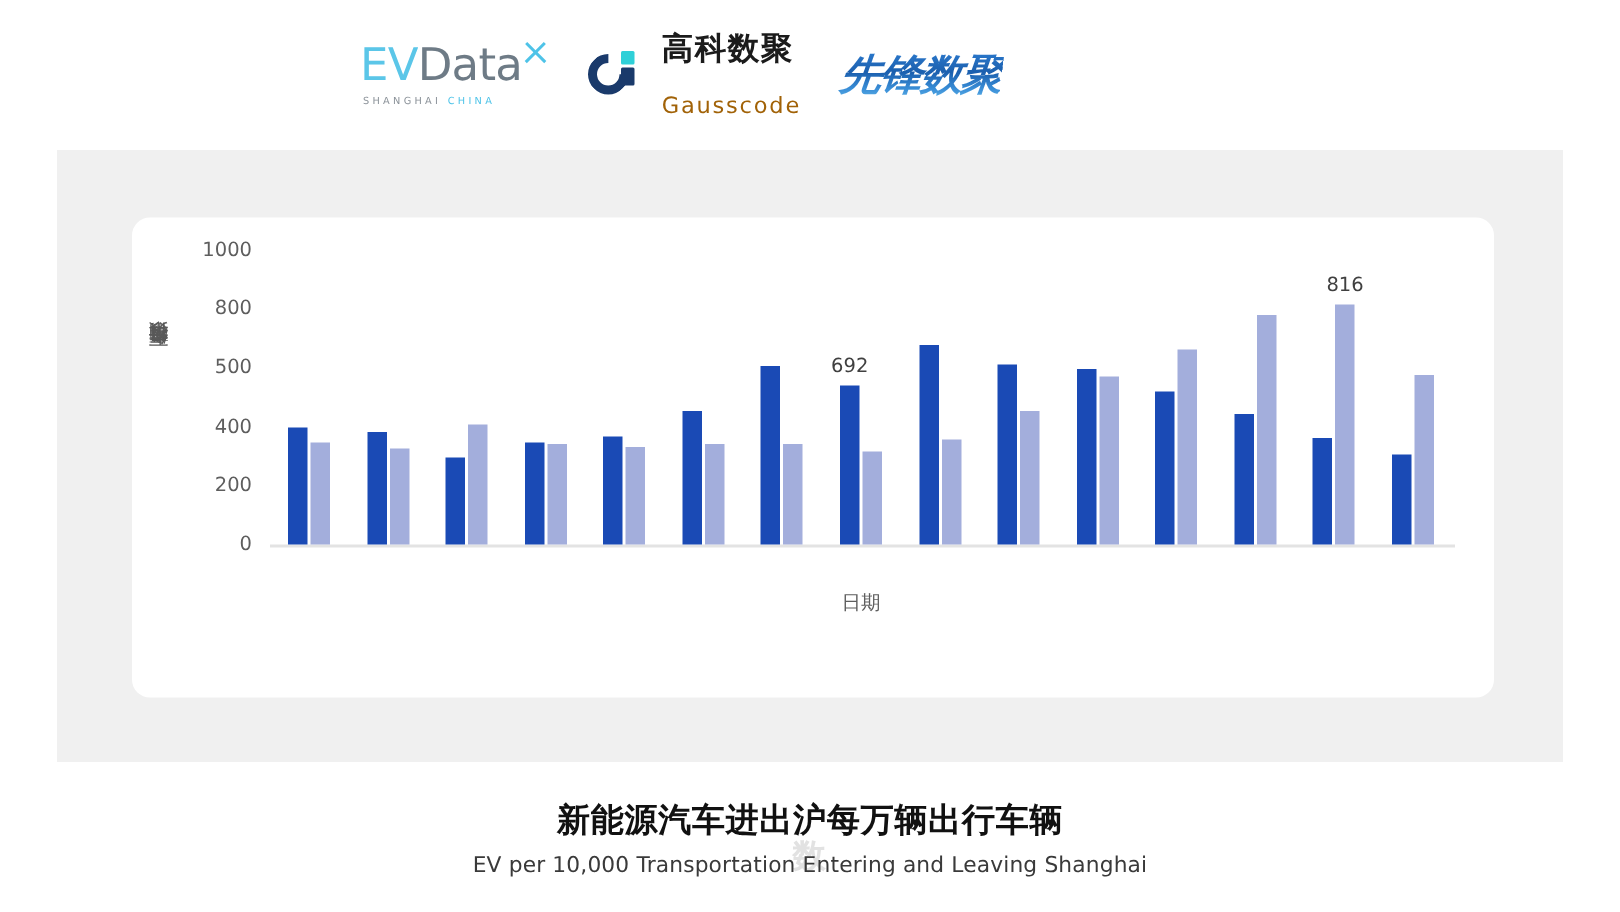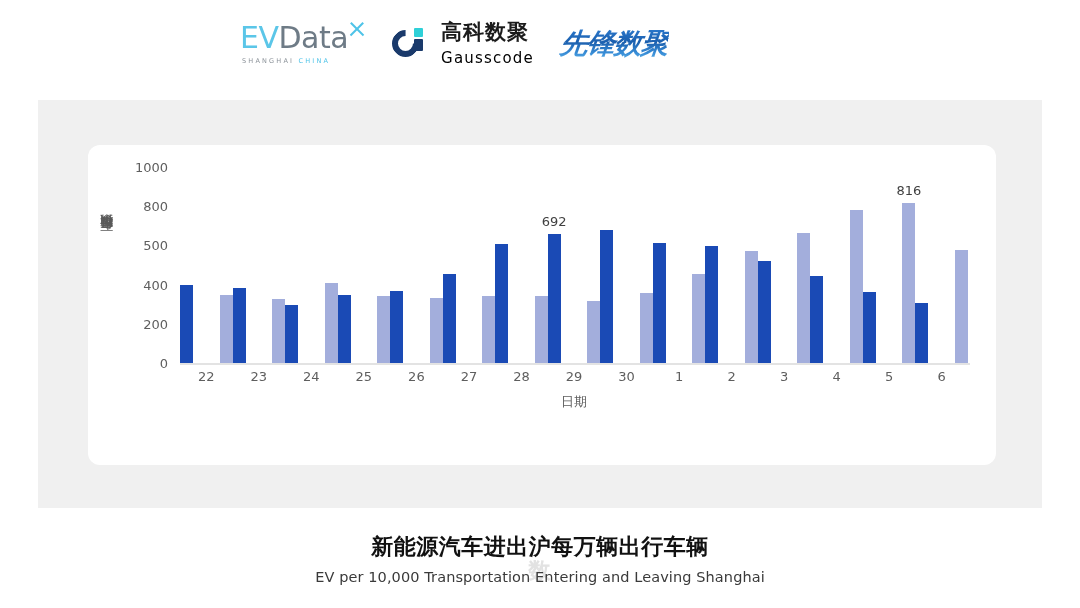--- a/index.html
+++ b/index.html
@@ -46,21 +46,21 @@
   .gauss-c {
     position: absolute; left: 0; top: 2px; width: 27px; height: 27px;
     border: 6px solid #1a3a6b; border-radius: 50%;
     border-right-color: transparent; transform: rotate(-45deg);
   }
   .gauss-sq1 { position: absolute; right: 1px; top: 0px; width: 9px; height: 9px; background: #2fd0d8; border-radius: 1px; }
   .gauss-sq2 { position: absolute; right: 1px; top: 11px; width: 9px; height: 12px; background: #1a3a6b; border-radius: 1px; }
   .gauss-text { display: flex; flex-direction: column; line-height: 1; }
   .gauss-cn { font-size: 21px; font-weight: 700; color: #1b1b1b; letter-spacing: 1px;
               font-family: "DejaVu Sans", sans-serif; }
-  .gauss-en { font-size: 15px; color: #000000; letter-spacing: 1.2px; margin-top: 8px;
+  .gauss-en { font-size: 15px; color: #a16207; letter-spacing: 1.2px; margin-top: 20px;
               font-family: "DejaVu Sans", sans-serif; }
 
   
   .logo-xf {
     font-size: 28px; font-weight: 700; font-style: italic; letter-spacing: -1px;
     font-family: "DejaVu Sans", sans-serif;
     background: linear-gradient(180deg, #2f7fd4 0%, #1b5fae 45%, #3a8fd8 75%, #6fc0ea 100%);
     -webkit-background-clip: text; background-clip: text; color: transparent;
     text-shadow: 0 0 0 rgba(0,0,0,0);
     transform: skewX(-6deg);
@@ -95,21 +95,21 @@
   .plot {
     position: absolute; left: 92px; top: 22px; width: 788px; height: 196px;
   }
   .baseline {
     position: absolute; left: 92px; top: 218px; width: 790px; height: 1.5px;
     background: #e3e3e3;
   }
   .bars { position: absolute; left: 0; bottom: 0; width: 100%; height: 100%;
           display: flex; align-items: flex-end; }
   .group { flex: 1 1 0; height: 100%; display: flex; align-items: flex-end;
-           justify-content: space-between; gap: 2px; position: relative; }
+           justify-content: center; gap: 2px; position: relative; }
   .bar { width: 13px; position: relative; }
   .bar.out  { background: #1a4ab5; }
   .bar.back { background: #a3aedc; }
   .bar-label {
     position: absolute; bottom: 100%; left: 50%; transform: translateX(-50%);
     margin-bottom: 5px; font-size: 13px; color: #404040; white-space: nowrap;
     font-family: "DejaVu Sans", sans-serif;
   }
 
   .x-ticks {
@@ -230,21 +230,21 @@
             </div>
             <div class="group">
               <div class="bar out" style="height: 88.592px; background: rgb(26, 74, 181);"></div>
               <div class="bar back" style="height: 67.424px; background: rgb(163, 174, 220);"></div>
             </div>
             <div class="group">
               <div class="bar out" style="height: 119.168px; background: rgb(26, 74, 181);"></div>
               <div class="bar back" style="height: 66.64px; background: rgb(163, 174, 220);"></div>
             </div>
             <div class="group">
-              <div class="bar out" style="height: 129px; background: rgb(26, 74, 181);">
+              <div class="bar out" style="height: 106px; background: rgb(26, 74, 181);">
                 <span class="bar-label">692</span>
               </div>
               <div class="bar back" style="height: 62.132px; background: rgb(163, 174, 220);"></div>
             </div>
             <div class="group">
               <div class="bar out" style="height: 133.28px; background: rgb(26, 74, 181);"></div>
               <div class="bar back" style="height: 69.776px; background: rgb(163, 174, 220);"></div>
             </div>
             <div class="group">
               <div class="bar out" style="height: 120.344px; background: rgb(26, 74, 181);"></div>
@@ -268,37 +268,20 @@
                 <span class="bar-label">816</span>
               </div>
             </div>
             <div class="group">
               <div class="bar out" style="height: 60.172px; background: rgb(26, 74, 181);"></div>
               <div class="bar back" style="height: 113.288px; background: rgb(163, 174, 220);"></div>
             </div>
           </div>
       </div>
 
-      <div class="x-ticks">
-          <div class="x-tick">22</div>
-          <div class="x-tick">23</div>
-          <div class="x-tick">24</div>
-          <div class="x-tick">25</div>
-          <div class="x-tick">26</div>
-          <div class="x-tick">27</div>
-          <div class="x-tick">28</div>
-          <div class="x-tick">29</div>
-          <div class="x-tick">30</div>
-          <div class="x-tick">1</div>
-          <div class="x-tick">2</div>
-          <div class="x-tick">3</div>
-          <div class="x-tick">4</div>
-          <div class="x-tick">5</div>
-          <div class="x-tick">6</div>
-        </div>
 
       <div class="x-title">日期</div>
 
     </div>
   </div>
 
   <div class="ghost">数</div>
   <div class="main-title">新能源汽车进出沪每万辆出行车辆</div>
   <div class="sub-title">EV per 10,000 Transportation Entering and Leaving Shanghai</div>
 

